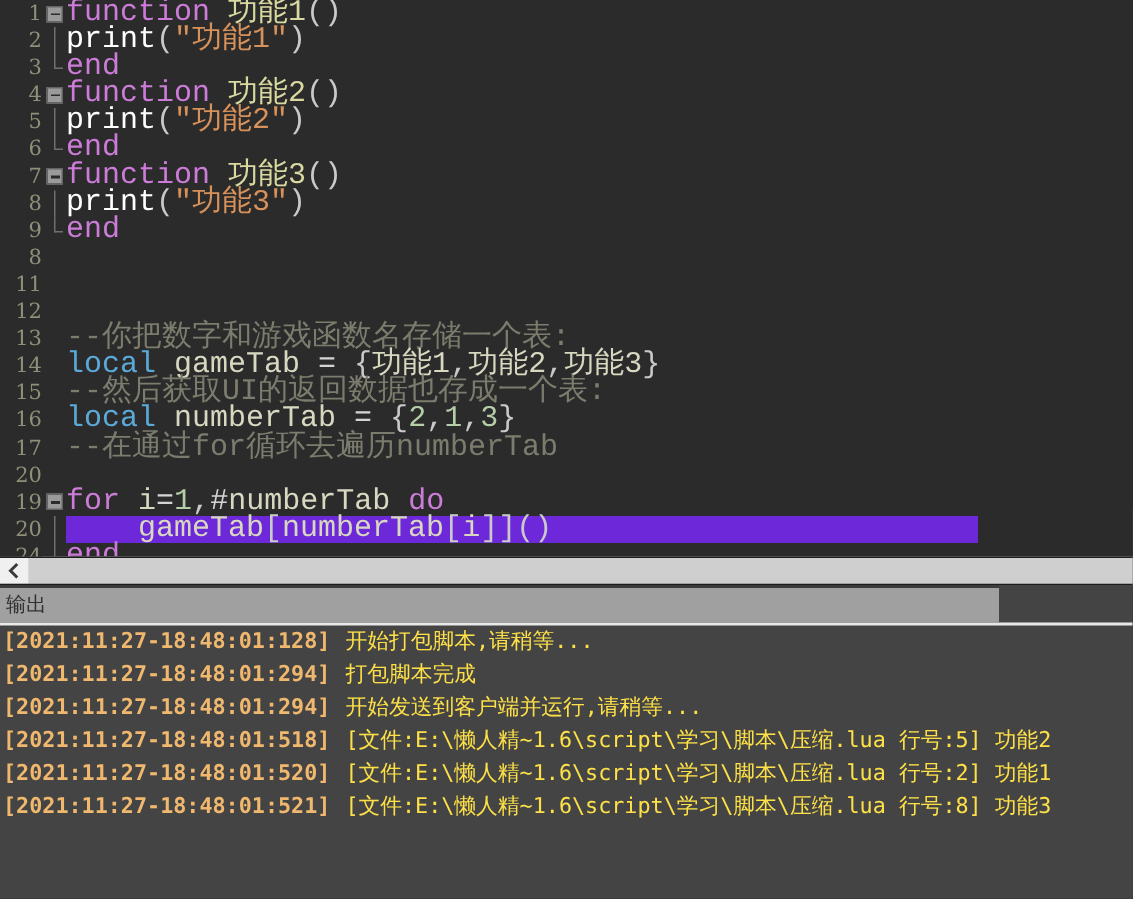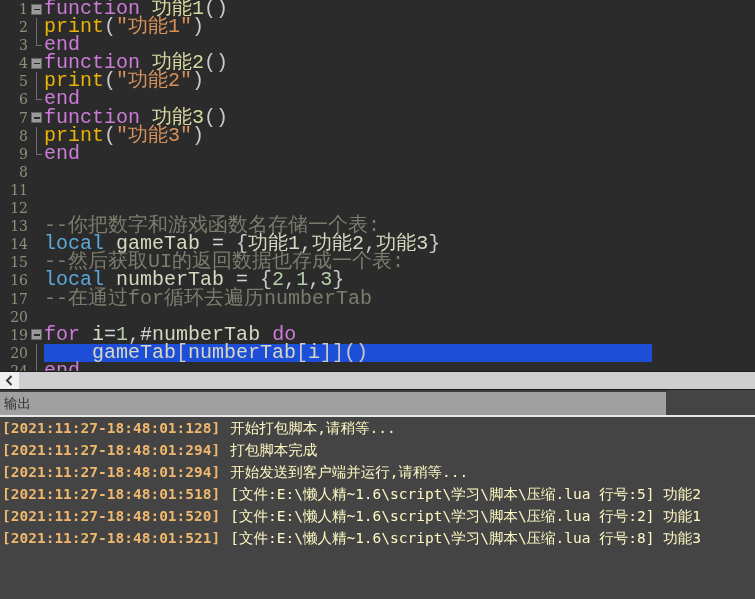--- a/index.html
+++ b/index.html
@@ -27,21 +27,21 @@
     top: 0; left: 0;
     width: 755px;
   }
   .row {
     position: relative;
     height: 18.1px;
     line-height: 18.1px;
     white-space: pre;
   }
   .row.highlight .code {
-    background: #1d4ed8;
+    background: #6d28d9;
   }
   .gutter {
     position: absolute;
     left: 0; top: 0;
     width: 28px;
     height: 18.1px;
     text-align: right;
     color: #8f8f7a;
     font-size: 14px;
     font-family: "DejaVu Serif", "Liberation Serif", serif;
@@ -95,21 +95,21 @@
     height: 18.1px;
     font-size: 20px;
     font-family: Liberation Mono, monospace;
     color: #d4d4d4;
     padding-right: 8px;
     min-width: 600px;
   }
   .kw      { color: #cc7cd8; }
   .kw2     { color: #5aa9d8; }
   .fnname  { color: #d8d8a0; }
-  .builtin { color: #eab308; }
+  .builtin { color: #ffffff; }
   .str     { color: #d7915b; }
   .punct   { color: #c9c9c9; }
   .num     { color: #b5cea8; }
   .ident   { color: #d8d8c0; }
   .comment { color: #7c7c6e; }
   .op      { color: #d4d4d4; }
 
   
   #hscroll {
     position: relative;
@@ -167,21 +167,21 @@
     height: 22px;
     line-height: 22px;
     white-space: nowrap;
     font-size: 14.5px;
     font-family: "DejaVu Sans Mono", "Liberation Mono", monospace;
     color: #f0b86e;
     padding-left: 2px;
     overflow: hidden;
   }
   .logline .ts { color: #f0b86e; font-weight: bold; }
-  .logline .msg { color: #fef9c3; text-align: center; }
+  .logline .msg { color: #fde047; text-align: center; }
   .sp { display: inline-block; width: 10px; }
 </style>
 </head>
 <body>
 
 <div id="editor">
   <div class="code-rows" id="code-rows">
       <div class="row"><div class="gutter">1</div><div class="foldcol"><div class="fold-box"></div></div><div class="code"><span class="kw">function</span><span class="op"> </span><span class="fnname">功能1</span><span class="punct">()</span></div></div>
       <div class="row"><div class="gutter">2</div><div class="foldcol"><div class="guide-v"></div></div><div class="code"><span class="builtin">print</span><span class="punct">(</span><span class="str">"功能1"</span><span class="punct">)</span></div></div>
       <div class="row"><div class="gutter">3</div><div class="foldcol"><div class="guide-end"></div></div><div class="code"><span class="kw">end</span></div></div>

